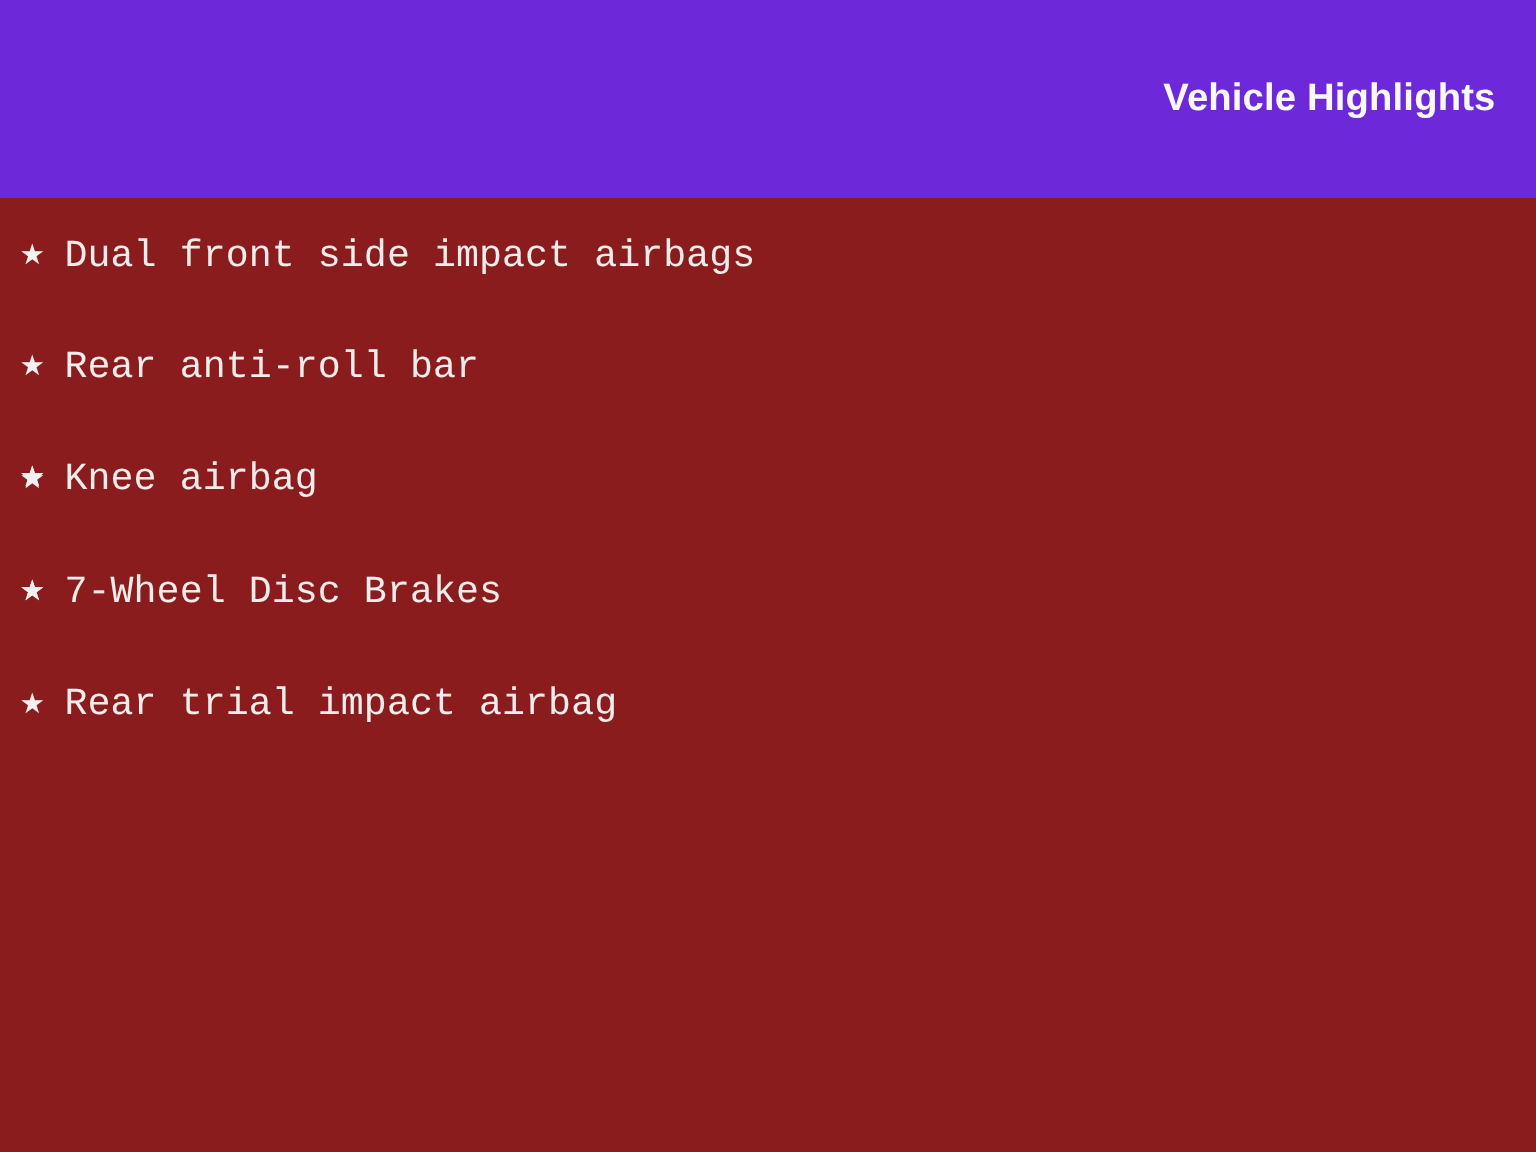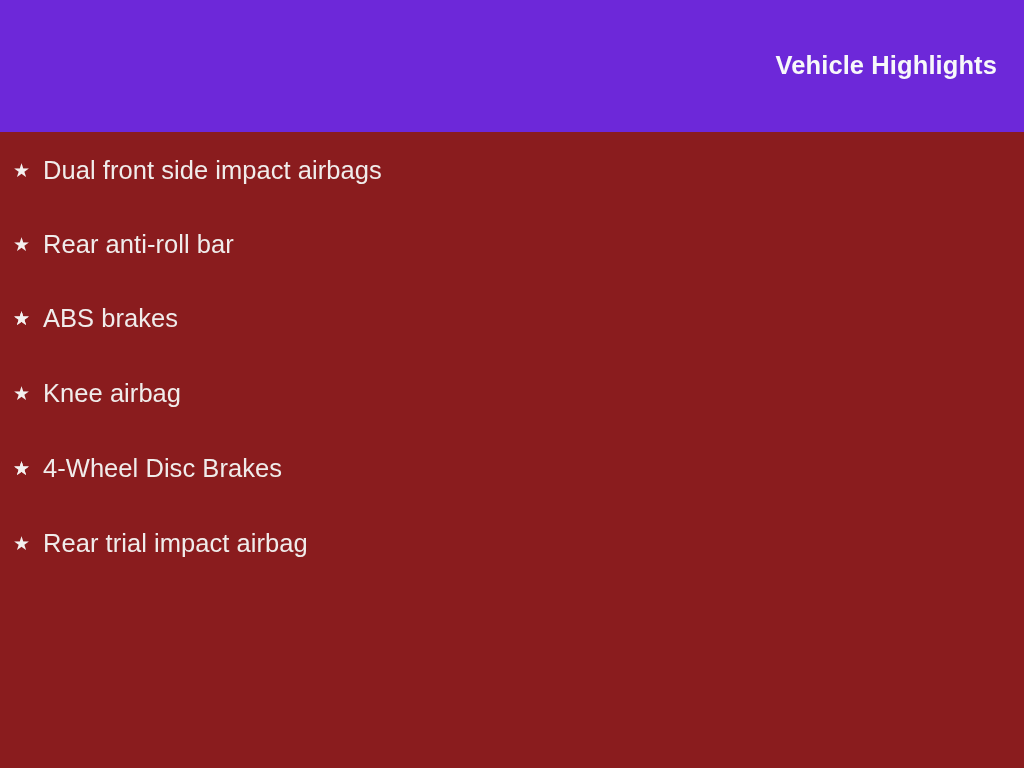--- a/index.html
+++ b/index.html
@@ -74,20 +74,21 @@
     width: 18px;
     font-size: 19px;
     line-height: 35px;
     color: #f4f1f0;
     text-align: left;
     display: block;
   }
   .bullet-text {
     display: block;
     word-wrap: break-word;
+    font-family: Liberation Mono, monospace;
   }
   
   .bullet-item.i0 { margin-top: 21px; }
   .bullet-item.i1 { margin-top: 39px; }
   .bullet-item.i2 { margin-top: 39px; }
   .bullet-item.i3 { margin-top: 39px; }
   .bullet-item.i4 { margin-top: 40px; }
   .bullet-item.i5 { margin-top: 40px; }
   .bullet-item.i6 { margin-top: 40px; }
   .bullet-item.i7 { margin-top: 40px; }
@@ -114,35 +115,34 @@
         <span class="bullet-star">★</span>
         <span class="bullet-text">Rear anti-roll bar</span>
       </li>
 
       <li class="bullet-item i2 wrap-narrow">
         <span class="bullet-star">★</span>
       </li>
 
       <li class="bullet-item i3">
         <span class="bullet-star">★</span>
-        <span class="bullet-text">ABS brakes</span>
       </li>
 
       <li class="bullet-item i4">
         <span class="bullet-star">★</span>
         <span class="bullet-text">Knee airbag</span>
       </li>
 
       <li class="bullet-item i5">
         <span class="bullet-star">★</span>
       </li>
 
       <li class="bullet-item i6">
         <span class="bullet-star">★</span>
-        <span class="bullet-text">4-Wheel Disc Brakes</span>
+        <span class="bullet-text">7-Wheel Disc Brakes</span>
       </li>
 
       <li class="bullet-item i7">
         <span class="bullet-star">★</span>
         <span class="bullet-text">Rear trial impact airbag</span>
       </li>
 
     </ul>
   </div>
 

